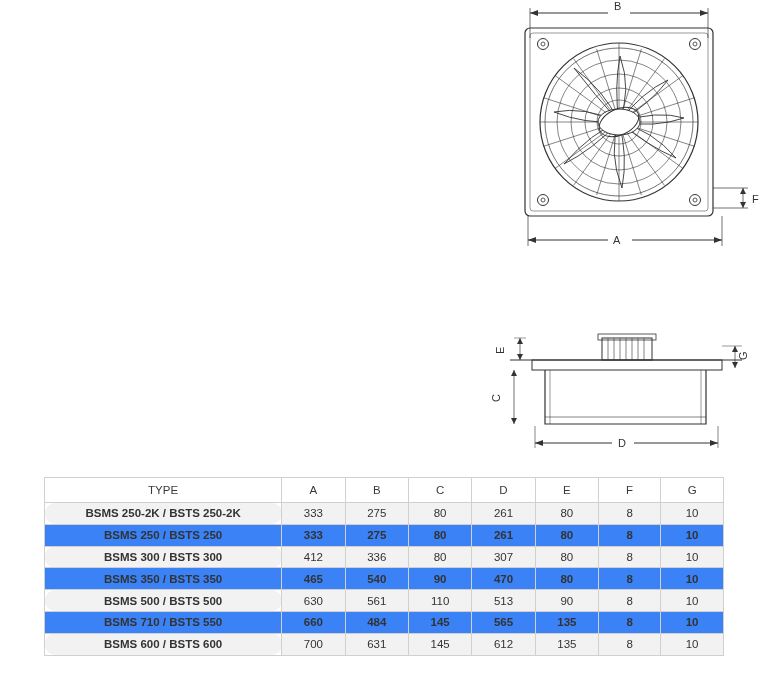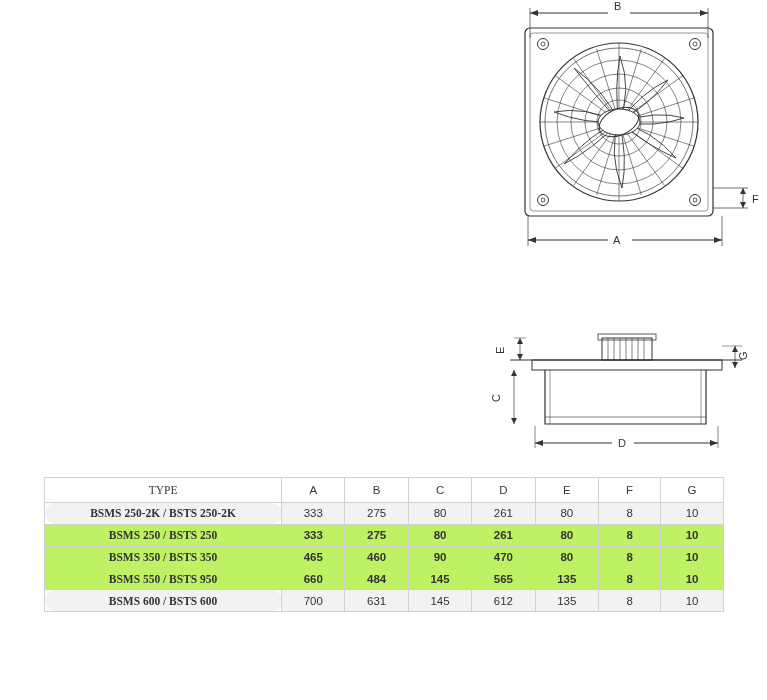--- a/index.html
+++ b/index.html
@@ -53,28 +53,27 @@
   }
   table.spec-table thead th {
     height: 24px;
     font-size: 11.5px;
     background: #ffffff;
     color: #3a3a3a;
   }
   table.spec-table th.col-type,
   table.spec-table td.col-type {
     width: 258px;
-    font-family: Liberation Serif, serif;
   }
   table.spec-table th.col-dim,
   table.spec-table td.col-dim {
     width: 67px;
   }
   tr.row-alt td {
-    background: #bef264;
+    background: #3b82f6;
     font-weight: bold;
   }
   tr.row-plain td {
     background: #f2f2f2;
   }
   tr.row-plain td.col-type {
     font-weight: bold;
     border-radius: 10px;
   }
   tr.row-alt td.col-type {
@@ -272,32 +271,52 @@
         <tr class="row-alt">
           <td class="col-type">BSMS 250 / BSTS 250</td>
           <td class="col-dim">333</td>
           <td class="col-dim">275</td>
           <td class="col-dim">80</td>
           <td class="col-dim">261</td>
           <td class="col-dim">80</td>
           <td class="col-dim">8</td>
           <td class="col-dim">10</td>
         </tr>
+        <tr class="row-plain">
+          <td class="col-type">BSMS 300 / BSTS 300</td>
+          <td class="col-dim">412</td>
+          <td class="col-dim">336</td>
+          <td class="col-dim">80</td>
+          <td class="col-dim">307</td>
+          <td class="col-dim">80</td>
+          <td class="col-dim">8</td>
+          <td class="col-dim">10</td>
+        </tr>
         <tr class="row-alt">
           <td class="col-type">BSMS 350 / BSTS 350</td>
           <td class="col-dim">465</td>
-          <td class="col-dim">460</td>
+          <td class="col-dim">540</td>
           <td class="col-dim">90</td>
           <td class="col-dim">470</td>
           <td class="col-dim">80</td>
           <td class="col-dim">8</td>
           <td class="col-dim">10</td>
         </tr>
+        <tr class="row-plain">
+          <td class="col-type">BSMS 500 / BSTS 500</td>
+          <td class="col-dim">630</td>
+          <td class="col-dim">561</td>
+          <td class="col-dim">110</td>
+          <td class="col-dim">513</td>
+          <td class="col-dim">90</td>
+          <td class="col-dim">8</td>
+          <td class="col-dim">10</td>
+        </tr>
         <tr class="row-alt">
-          <td class="col-type">BSMS 550 / BSTS 950</td>
+          <td class="col-type">BSMS 710 / BSTS 550</td>
           <td class="col-dim">660</td>
           <td class="col-dim">484</td>
           <td class="col-dim">145</td>
           <td class="col-dim">565</td>
           <td class="col-dim">135</td>
           <td class="col-dim">8</td>
           <td class="col-dim">10</td>
         </tr>
         <tr class="row-plain">
           <td class="col-type">BSMS 600 / BSTS 600</td>

